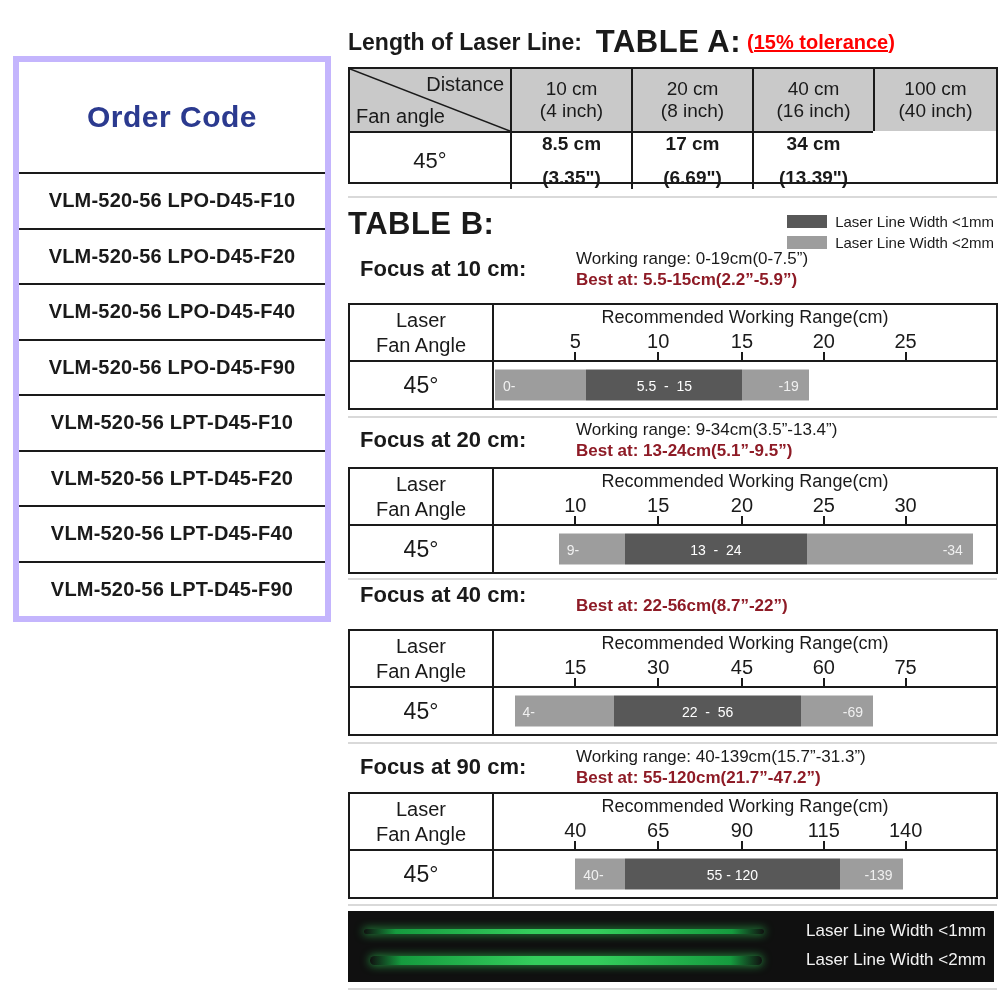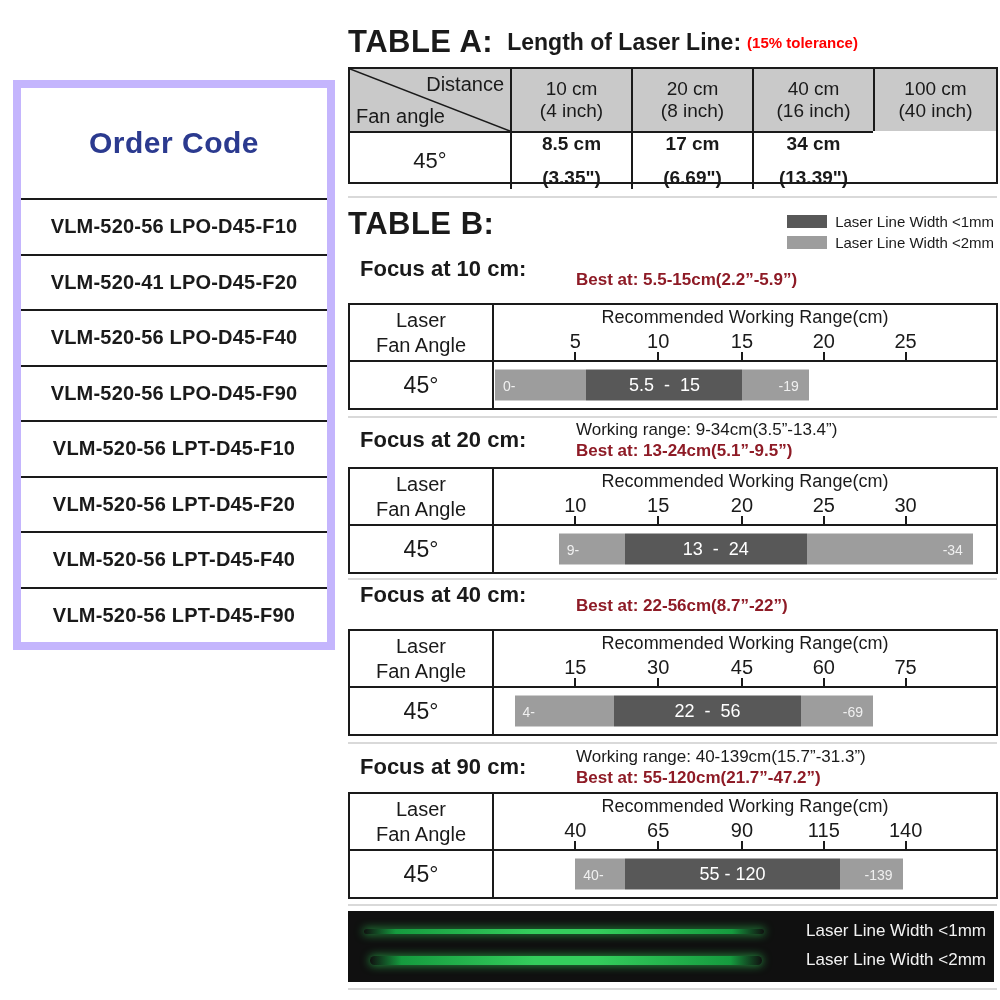--- a/index.html
+++ b/index.html
@@ -1,33 +1,33 @@
 <!DOCTYPE html>
 <html><head>
 <meta charset="utf-8">
 <style>
   html,body{margin:0;padding:0;background:#fff;}
   body{font-family:"Liberation Sans","DejaVu Sans",sans-serif;color:#1a1a1a;}
   #page{position:relative;width:1000px;height:1000px;background:#fff;overflow:hidden;}
 
   
-  #order-table{position:absolute;left:13px;top:80px;width:306px;border:8px solid #c4b5fd;background:#fff;}
+  #order-table{position:absolute;left:13px;top:56px;width:306px;border:6px solid #c4b5fd;background:#fff;}
   #order-header{height:110px;display:flex;align-items:center;justify-content:center;
     font-size:30px;font-weight:bold;color:#2b3a8f;letter-spacing:.5px;}
   .oc-row{height:53.5px;border-top:2px solid #1a1a1a;display:flex;align-items:center;justify-content:center;
     font-size:20px;font-weight:bold;letter-spacing:.2px;}
 
   
   .hdiv{position:absolute;left:348px;width:649px;height:2px;background:#d9d9d9;}
 
   
   #ta-heading{position:absolute;left:348px;top:24px;display:flex;align-items:center;gap:14px;white-space:nowrap;}
   #ta-title{font-size:31px;font-weight:900;letter-spacing:.5px;}
   #ta-subtitle{font-size:23px;font-weight:bold;}
-  #ta-tolerance{font-size:15px;font-weight:bold;color:#ff0000;margin-left:-8px;}
+  #ta-tolerance{font-size:20px;font-weight:bold;color:#ff0000;margin-left:-8px;text-decoration:underline;}
 
   #table-a{position:absolute;left:348px;top:67px;width:646px;height:113px;border:2px solid #1a1a1a;
     display:grid;grid-template-columns:160px 121px 121px 121px 1fr;grid-template-rows:62px 1fr;background:#fff;}
   .ta-cell{border-left:2px solid #1a1a1a;display:flex;flex-direction:column;align-items:center;justify-content:center;
     font-size:19px;line-height:22px;text-align:center;}
   .ta-head{background:#c9c9c9;}
   .ta-data{border-top:2px solid #1a1a1a;font-weight:bold;gap:12px;}
   #ta-corner{border-left:none;position:relative;background:#c9c9c9;}
   #ta-corner svg{position:absolute;inset:0;width:100%;height:100%;}
   #ta-corner .corner-top{position:absolute;top:4px;right:6px;font-size:20px;}
@@ -55,21 +55,21 @@
     text-align:center;font-size:20px;line-height:25px;}
   .plot-header{position:relative;}
   .plot-title{position:absolute;top:2px;left:0;width:100%;text-align:center;font-size:18px;}
   .tick-label{position:absolute;bottom:7px;transform:translateX(-50%);font-size:20px;}
   .tick-mark{position:absolute;bottom:0;width:2px;height:8px;background:#1a1a1a;transform:translateX(-1px);}
   .fan-value{border-right:2px solid #1a1a1a;border-top:2px solid #1a1a1a;display:flex;align-items:center;justify-content:center;font-size:23px;}
   .bar-row{position:relative;border-top:2px solid #1a1a1a;}
   .bar-seg{position:absolute;top:50%;transform:translateY(-50%);height:31px;display:flex;align-items:center;
     font-size:14px;color:#f0f0f0;box-sizing:border-box;white-space:nowrap;}
   .bar-seg.left{justify-content:flex-start;padding-left:8px;}
-  .bar-seg.center{justify-content:center;font-size:18px;color:#ffffff;}
+  .bar-seg.center{justify-content:center;font-size:14px;color:#ffffff;}
   .bar-seg.right{justify-content:flex-end;padding-right:10px;}
 
   
   #laser-photo{position:absolute;left:348px;top:911px;width:646px;height:71px;background:#101010;overflow:hidden;}
   .laser-line{position:absolute;border-radius:5px;
     background:linear-gradient(90deg,rgba(20,140,50,0) 0%,#159b3e 8%,#34cd5c 42%,#34cd5c 58%,#159b3e 92%,rgba(20,140,50,0) 100%);
     box-shadow:0 0 9px 1px rgba(46,198,83,.65);}
   #laser-line-thin{left:16px;top:18px;width:400px;height:5px;}
   #laser-line-thick{left:22px;top:45px;width:392px;height:9px;}
   .laser-label{position:absolute;right:8px;color:#f2f2f2;font-size:17px;white-space:nowrap;}
@@ -85,33 +85,33 @@
   <div class="hdiv" style="top:416px"></div>
   <div class="hdiv" style="top:578px"></div>
   <div class="hdiv" style="top:742px"></div>
   <div class="hdiv" style="top:904px"></div>
   <div class="hdiv" style="top:988px"></div>
 
   <div id="order-table">
     <div id="order-header">Order Code</div>
     <div>
         <div class="oc-row">VLM-520-56 LPO-D45-F10</div>
-        <div class="oc-row">VLM-520-41 LPO-D45-F20</div>
+        <div class="oc-row">VLM-520-56 LPO-D45-F20</div>
         <div class="oc-row">VLM-520-56 LPO-D45-F40</div>
         <div class="oc-row">VLM-520-56 LPO-D45-F90</div>
         <div class="oc-row">VLM-520-56 LPT-D45-F10</div>
         <div class="oc-row">VLM-520-56 LPT-D45-F20</div>
         <div class="oc-row">VLM-520-56 LPT-D45-F40</div>
         <div class="oc-row">VLM-520-56 LPT-D45-F90</div>
       </div>
   </div>
 
   <div id="ta-heading">
+    <span id="ta-subtitle">Length of Laser Line:</span>
     <span id="ta-title">TABLE A:</span>
-    <span id="ta-subtitle">Length of Laser Line:</span>
     <span id="ta-tolerance">(15% tolerance)</span>
   </div>
 
   <div id="table-a">
     <div id="ta-corner" class="ta-cell ta-head">
       <svg viewBox="0 0 160 62" preserveAspectRatio="none">
         <line x1="0" y1="0" x2="160" y2="62" stroke="#1a1a1a" stroke-width="1.6"></line>
       </svg>
       <span class="corner-top">Distance</span>
       <span class="corner-bottom">Fan angle</span>
@@ -155,21 +155,21 @@
     </div>
     <div class="legend-row">
       <span class="legend-swatch" style="background: rgb(157, 157, 157);"></span>
       <span class="legend-label">Laser Line Width &lt;2mm</span>
     </div>
   </div>
 
   <div class="chart-heading" style="top:248px">
     <span class="focus-label">Focus at 10 cm:</span>
     <span class="heading-info">
-      <br>
+      <span class="working-range">Working range: 0-19cm(0-7.5”)</span><br>
       <span class="best-at">Best at: 5.5-15cm(2.2”-5.9”)</span>
     </span>
   </div>
   <div class="chart-heading" style="top:419px">
     <span class="focus-label">Focus at 20 cm:</span>
     <span class="heading-info">
       <span class="working-range">Working range: 9-34cm(3.5”-13.4”)</span><br>
       <span class="best-at">Best at: 13-24cm(5.1”-9.5”)</span>
     </span>
   </div>

